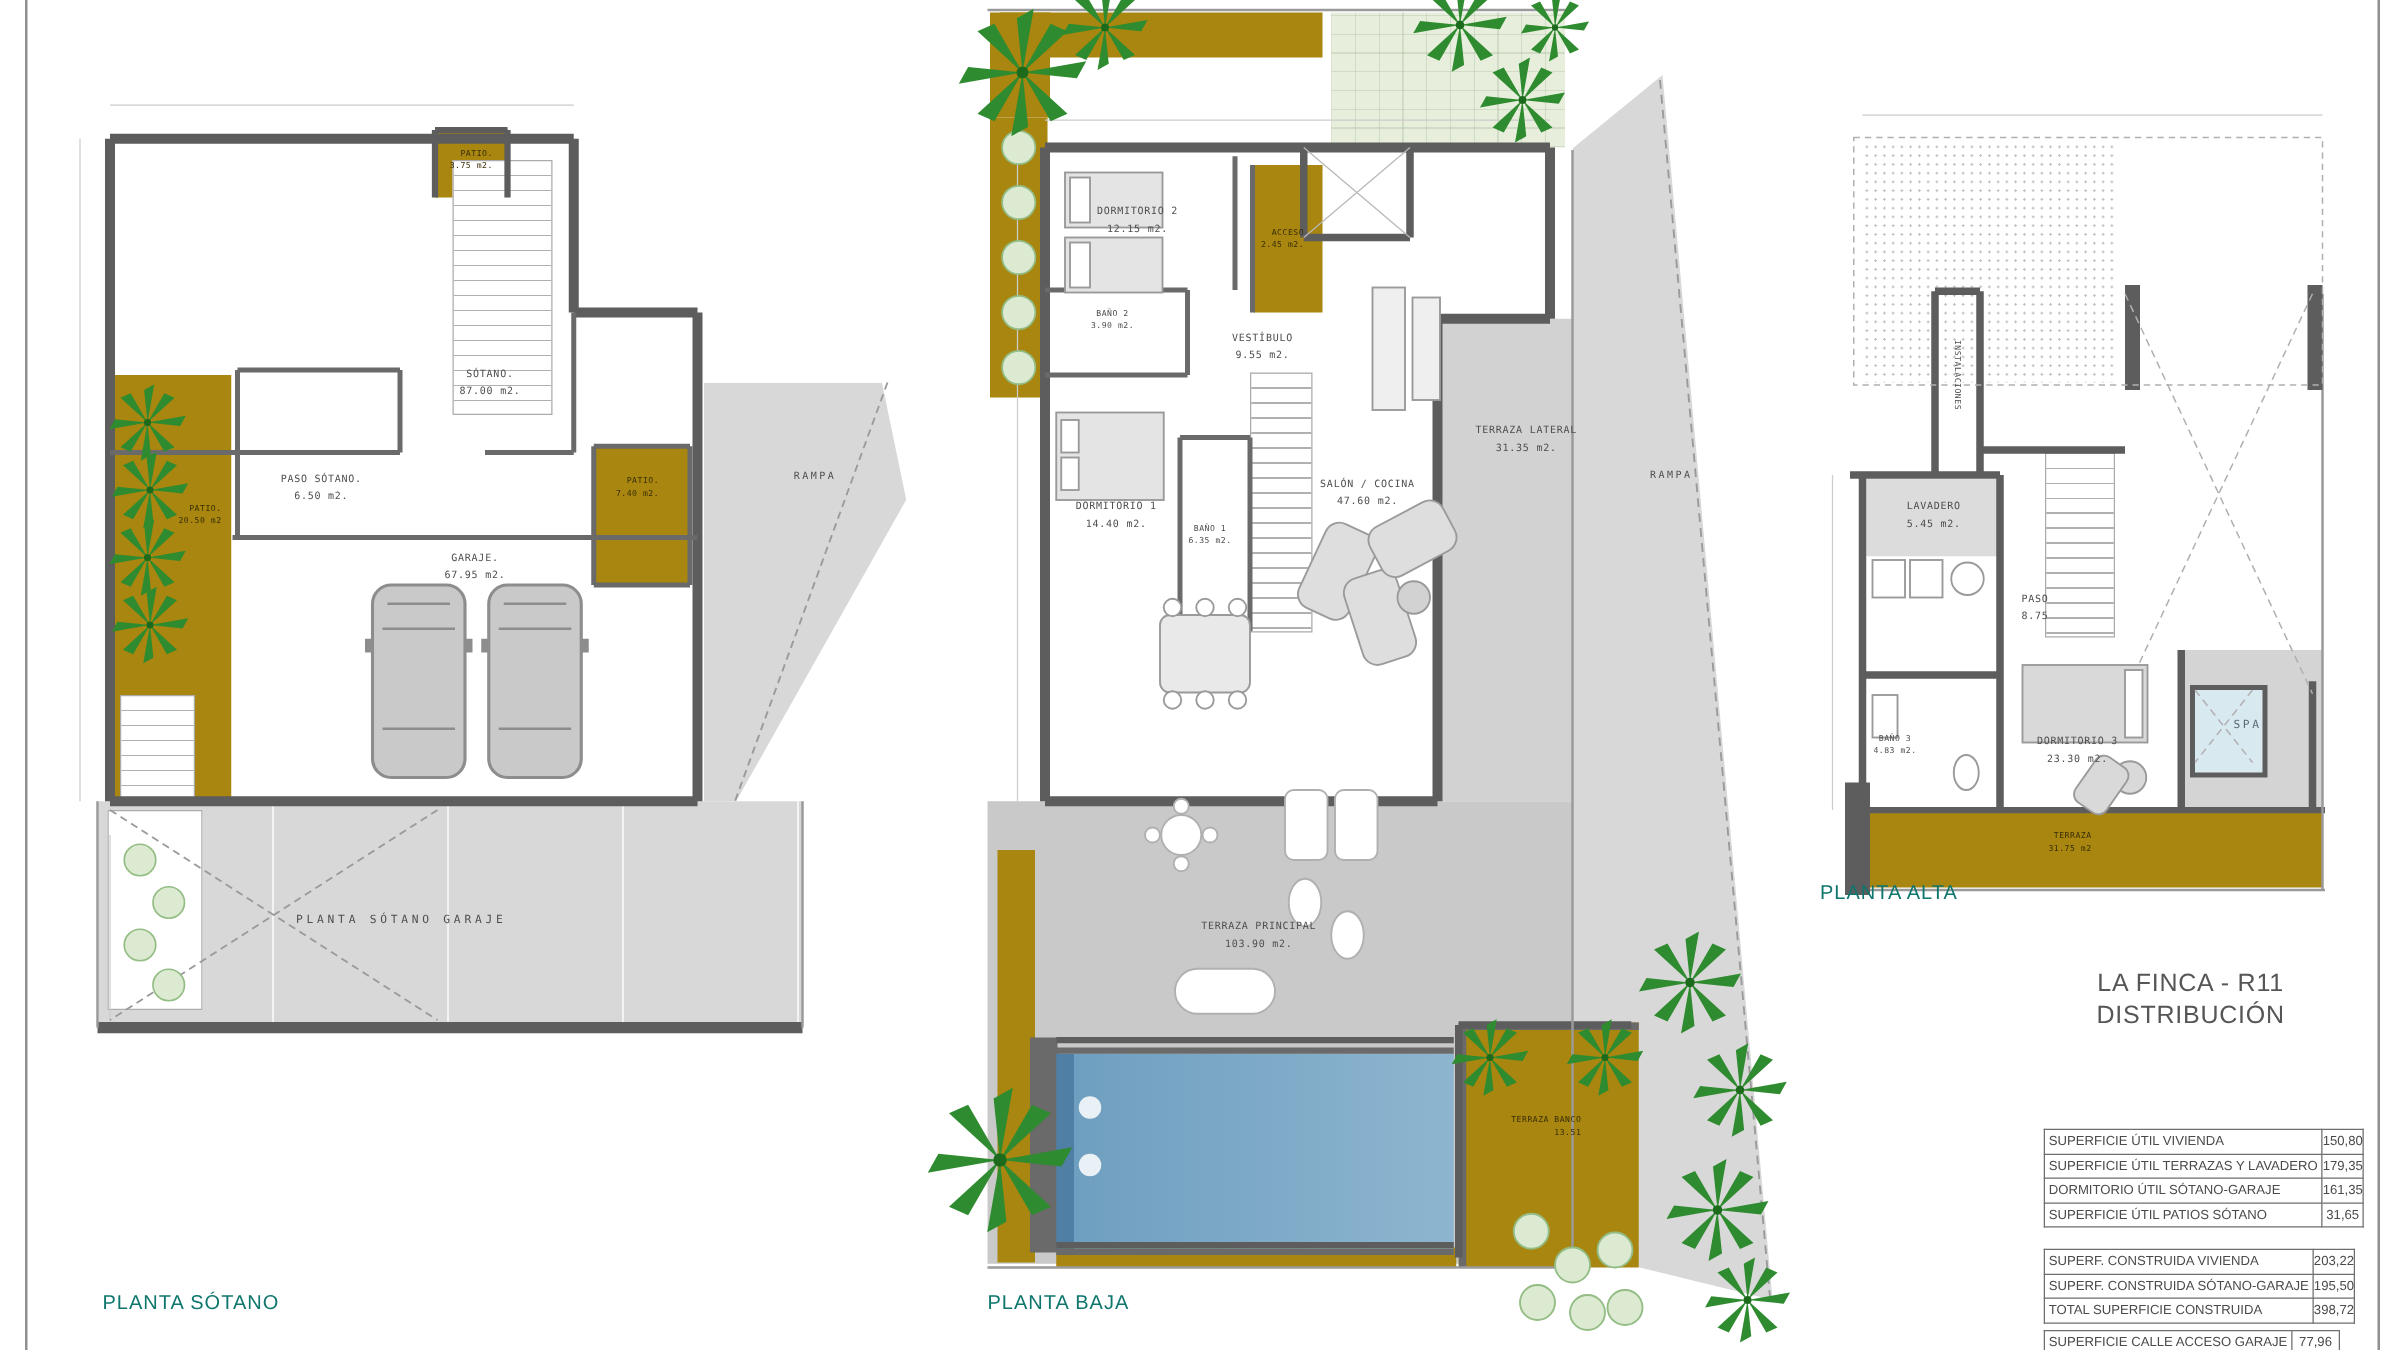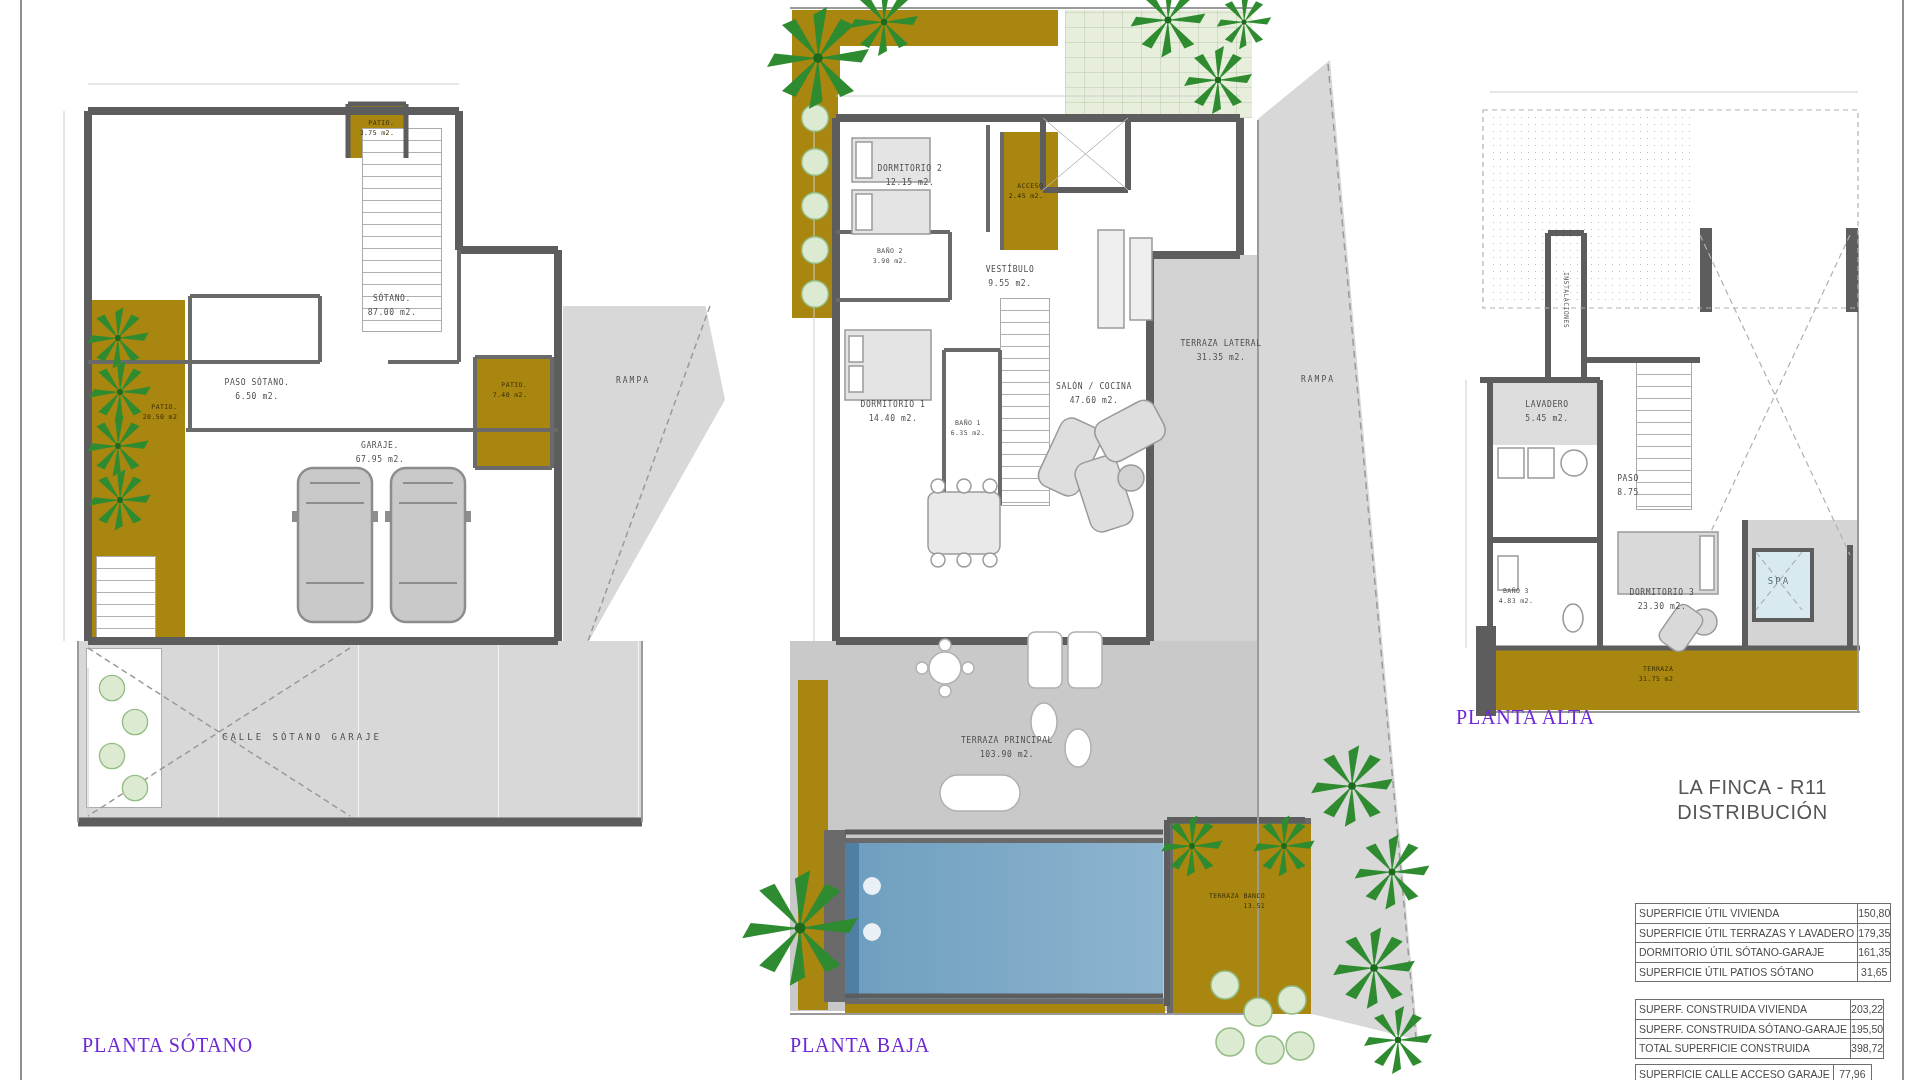--- a/index.html
+++ b/index.html
@@ -8,22 +8,22 @@
   .abs{position:absolute;}
   .frame-line{position:absolute;top:0;bottom:0;width:2px;background:#8f8f8f;}
   .linework{position:absolute;left:0;top:0;z-index:3;pointer-events:none;}
   
   .rl{position:absolute;z-index:5;transform:translate(-50%,-50%);text-align:center;
       font-family:"DejaVu Sans Mono",monospace;font-size:8px;line-height:1.7;
       letter-spacing:.6px;color:#4e4e4e;white-space:nowrap;}
   .rl span{display:block;}
   .rl.sm{font-size:6.5px;line-height:1.6;letter-spacing:.4px;}
   .rl.on-ochre{color:#3a2f05;text-align:right;}
-  .rl.single{line-height:1;}
-  .plan-title{position:absolute;z-index:5;font-size:20px;letter-spacing:.8px;color:#6d28d9;font-family:Liberation Serif, serif;}
+  .rl.single{line-height:1;margin-left:19px;}
+  .plan-title{position:absolute;z-index:5;font-size:16px;letter-spacing:.8px;color:#0f766e;}
   .vert{writing-mode:vertical-rl;transform:translate(-50%,-50%);}
   
   .ochre{background:#a8860f;}
   .gray{background:#d8d8d8;}
   .white{background:#ffffff;}
   .stairs{position:absolute;z-index:1;background:#ffffff;border:1px solid #ababab;
           background-image:repeating-linear-gradient(180deg,transparent 0 11px,#b0b0b0 11px,#b0b0b0 12px);}
   .grid-terr{background-image:
      repeating-linear-gradient(90deg,rgba(255,255,255,.55) 0 1px,transparent 1px 56px),
      repeating-linear-gradient(0deg,rgba(255,255,255,.55) 0 1px,transparent 1px 56px);}
@@ -261,21 +261,21 @@
     <span>7.40 m2.</span>
   </div>
   <div class="rl sm on-ochre" style="left:377px;top:128px">
     <span>PATIO.</span>
     <span>3.75 m2.</span>
   </div>
   <div class="rl single" style="left:633px;top:381px;letter-spacing:2px">
     <span>RAMPA</span>
   </div>
   <div class="rl single" style="left:302px;top:737px;font-size:9px;letter-spacing:3px">
-    <span>CALLE SÓTANO GARAJE</span>
+    <span>PLANTA SÓTANO GARAJE</span>
   </div>
   <div class="plan-title" style="left:82px;top:1034px">PLANTA SÓTANO</div>
 
   <div class="rl" style="left:910px;top:176px">
     <span>DORMITORIO 2</span>
     <span>12.15 m2.</span>
   </div>
   <div class="rl sm" style="left:890px;top:256px">
     <span>BAÑO 2</span>
     <span>3.90 m2.</span>

